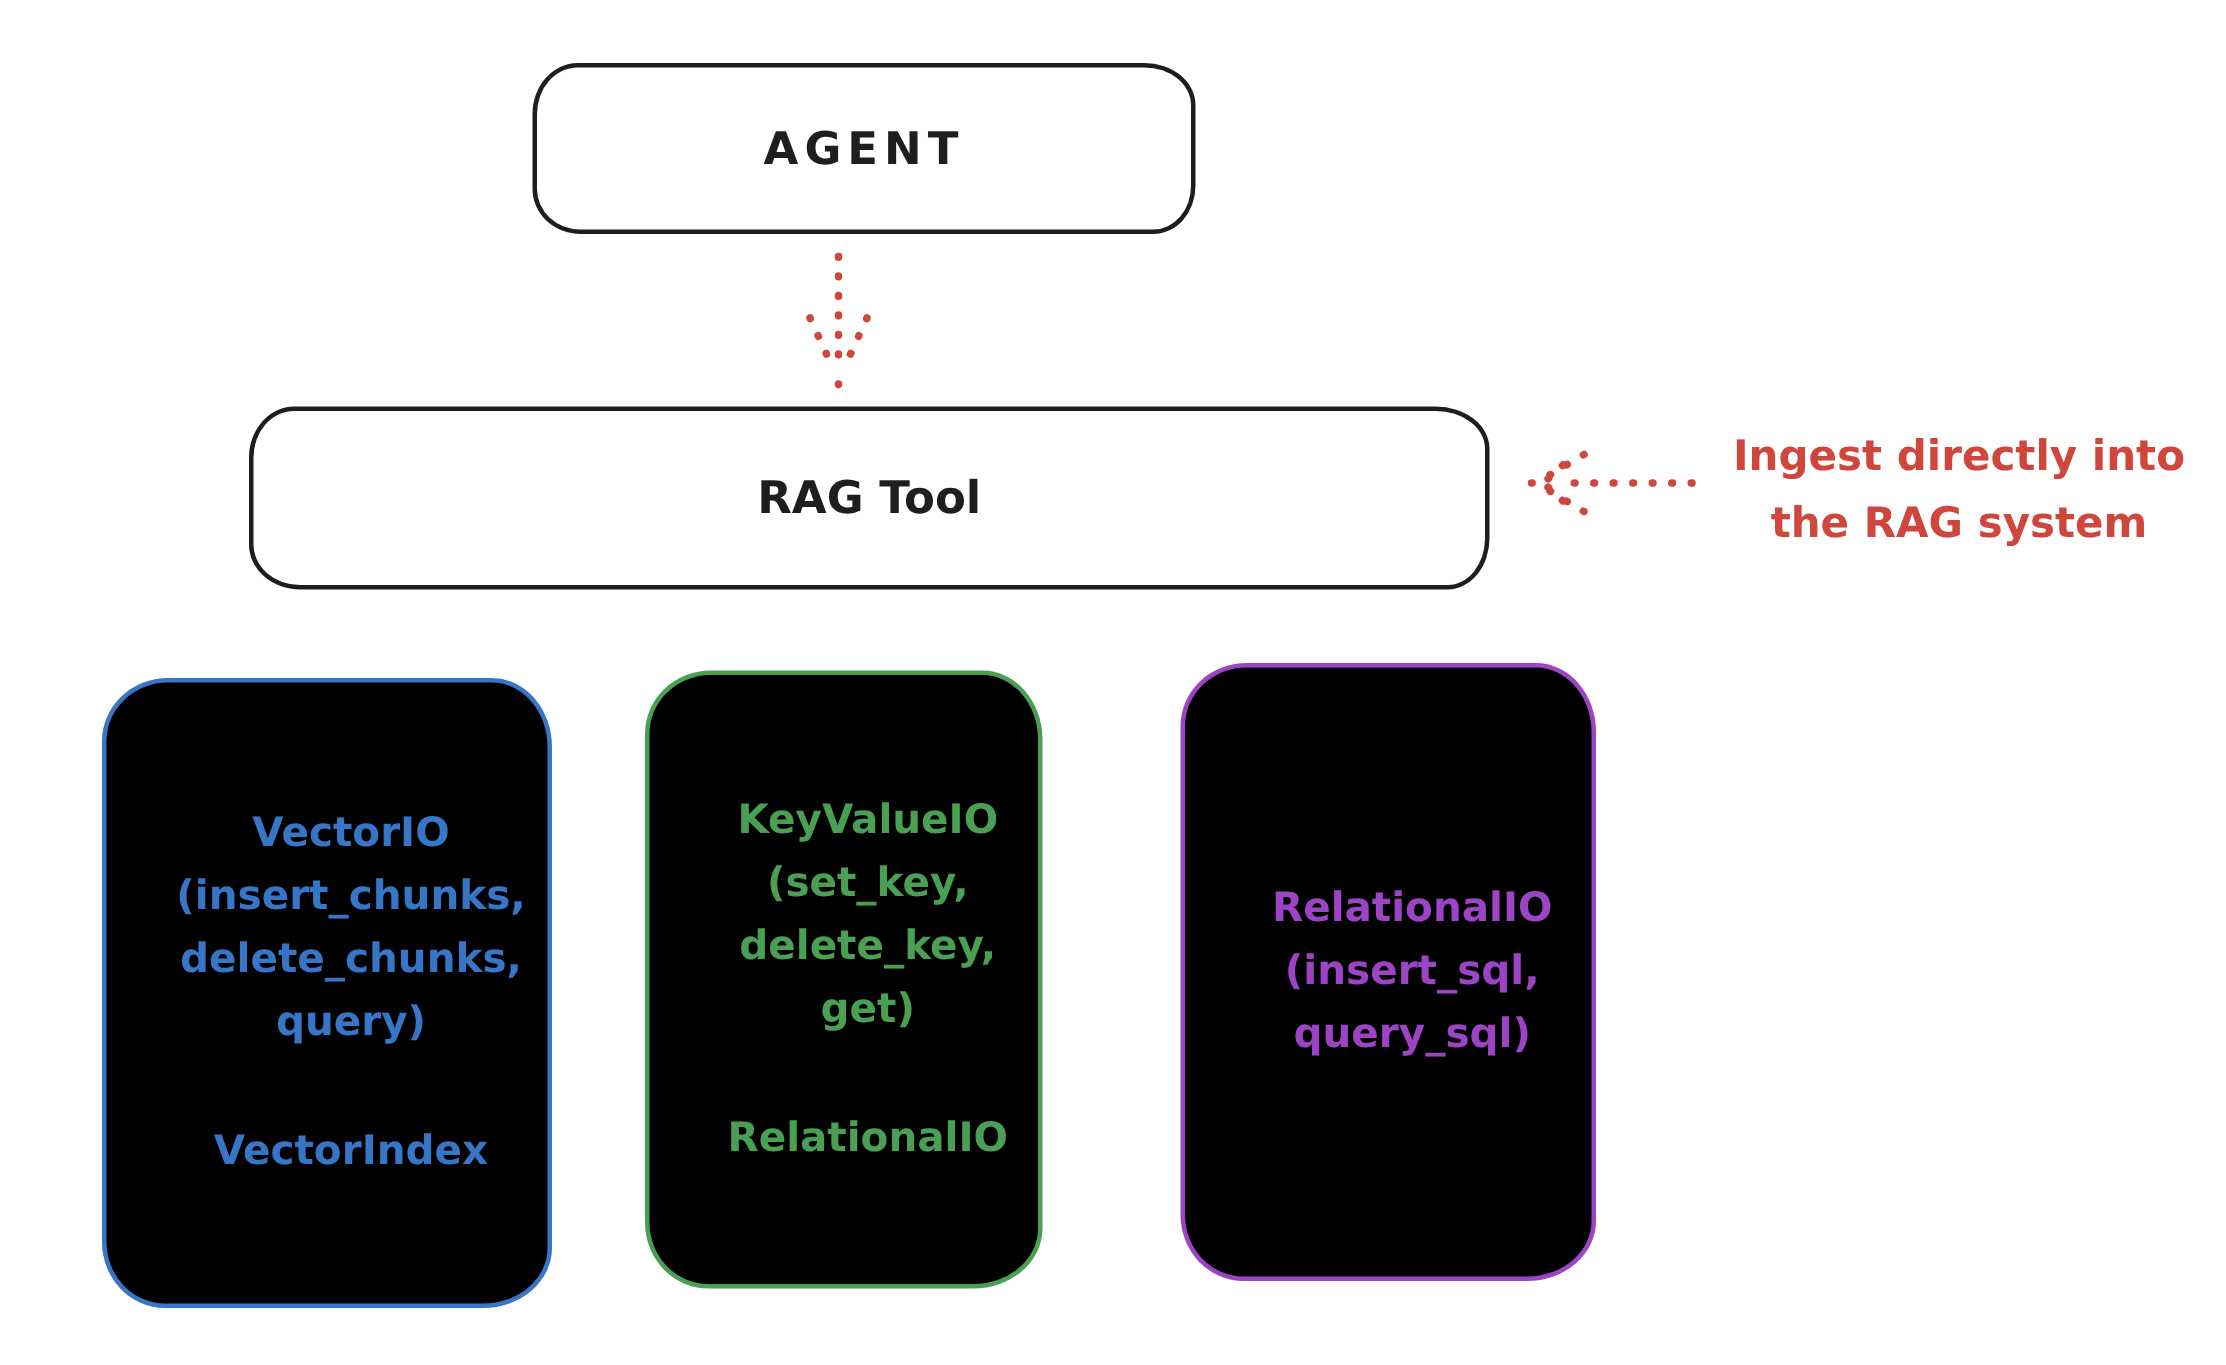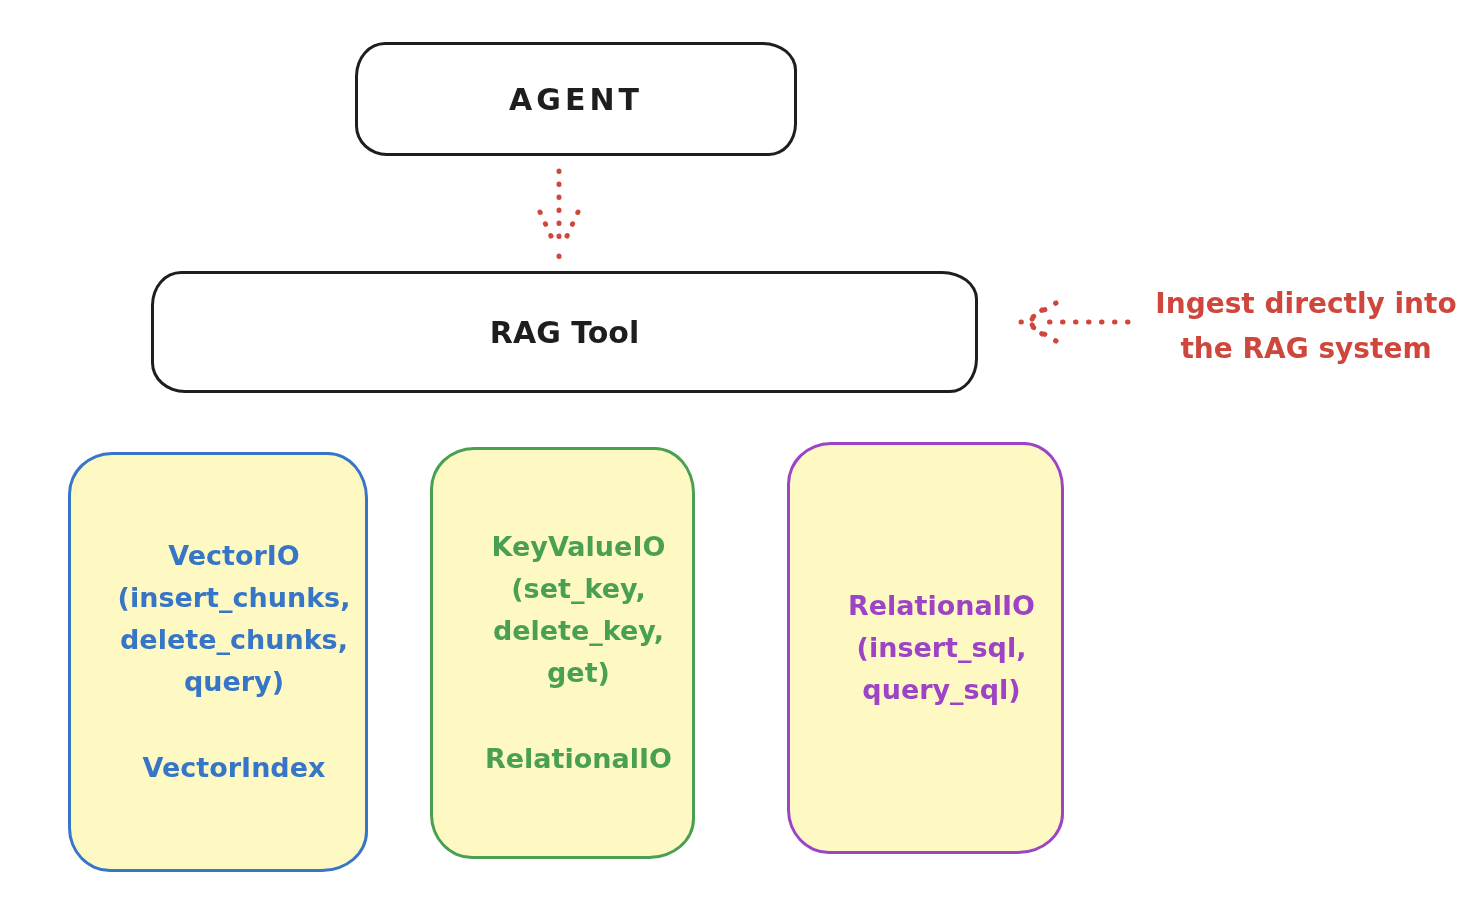--- a/index.html
+++ b/index.html
@@ -21,33 +21,33 @@
     display: flex;
     align-items: center;
     justify-content: center;
     box-sizing: border-box;
   }
   .node-agent {
     left: 355px; top: 42px; width: 442px; height: 114px;
     border-radius: 30px 34px 28px 32px / 34px 28px 32px 30px;
   }
   .node-rag {
-    left: 151px; top: 271px; width: 827px; height: 122px;
+    left: 166px; top: 271px; width: 827px; height: 122px;
     border-radius: 30px 36px 28px 34px / 34px 28px 34px 30px;
   }
   .node-label {
     font-size: 30px;
     font-weight: 600;
   }
   .node-agent .node-label { letter-spacing: 4px; }
 
   
   .store {
     position: absolute;
-    background: #fef9c3;
+    background: #000000;
     border: 3px solid;
     box-sizing: border-box;
     display: flex;
     flex-direction: column;
     align-items: center;
     justify-content: center;
     text-align: center;
     gap: 44px;
     font-size: 27px;
     font-weight: 600;

